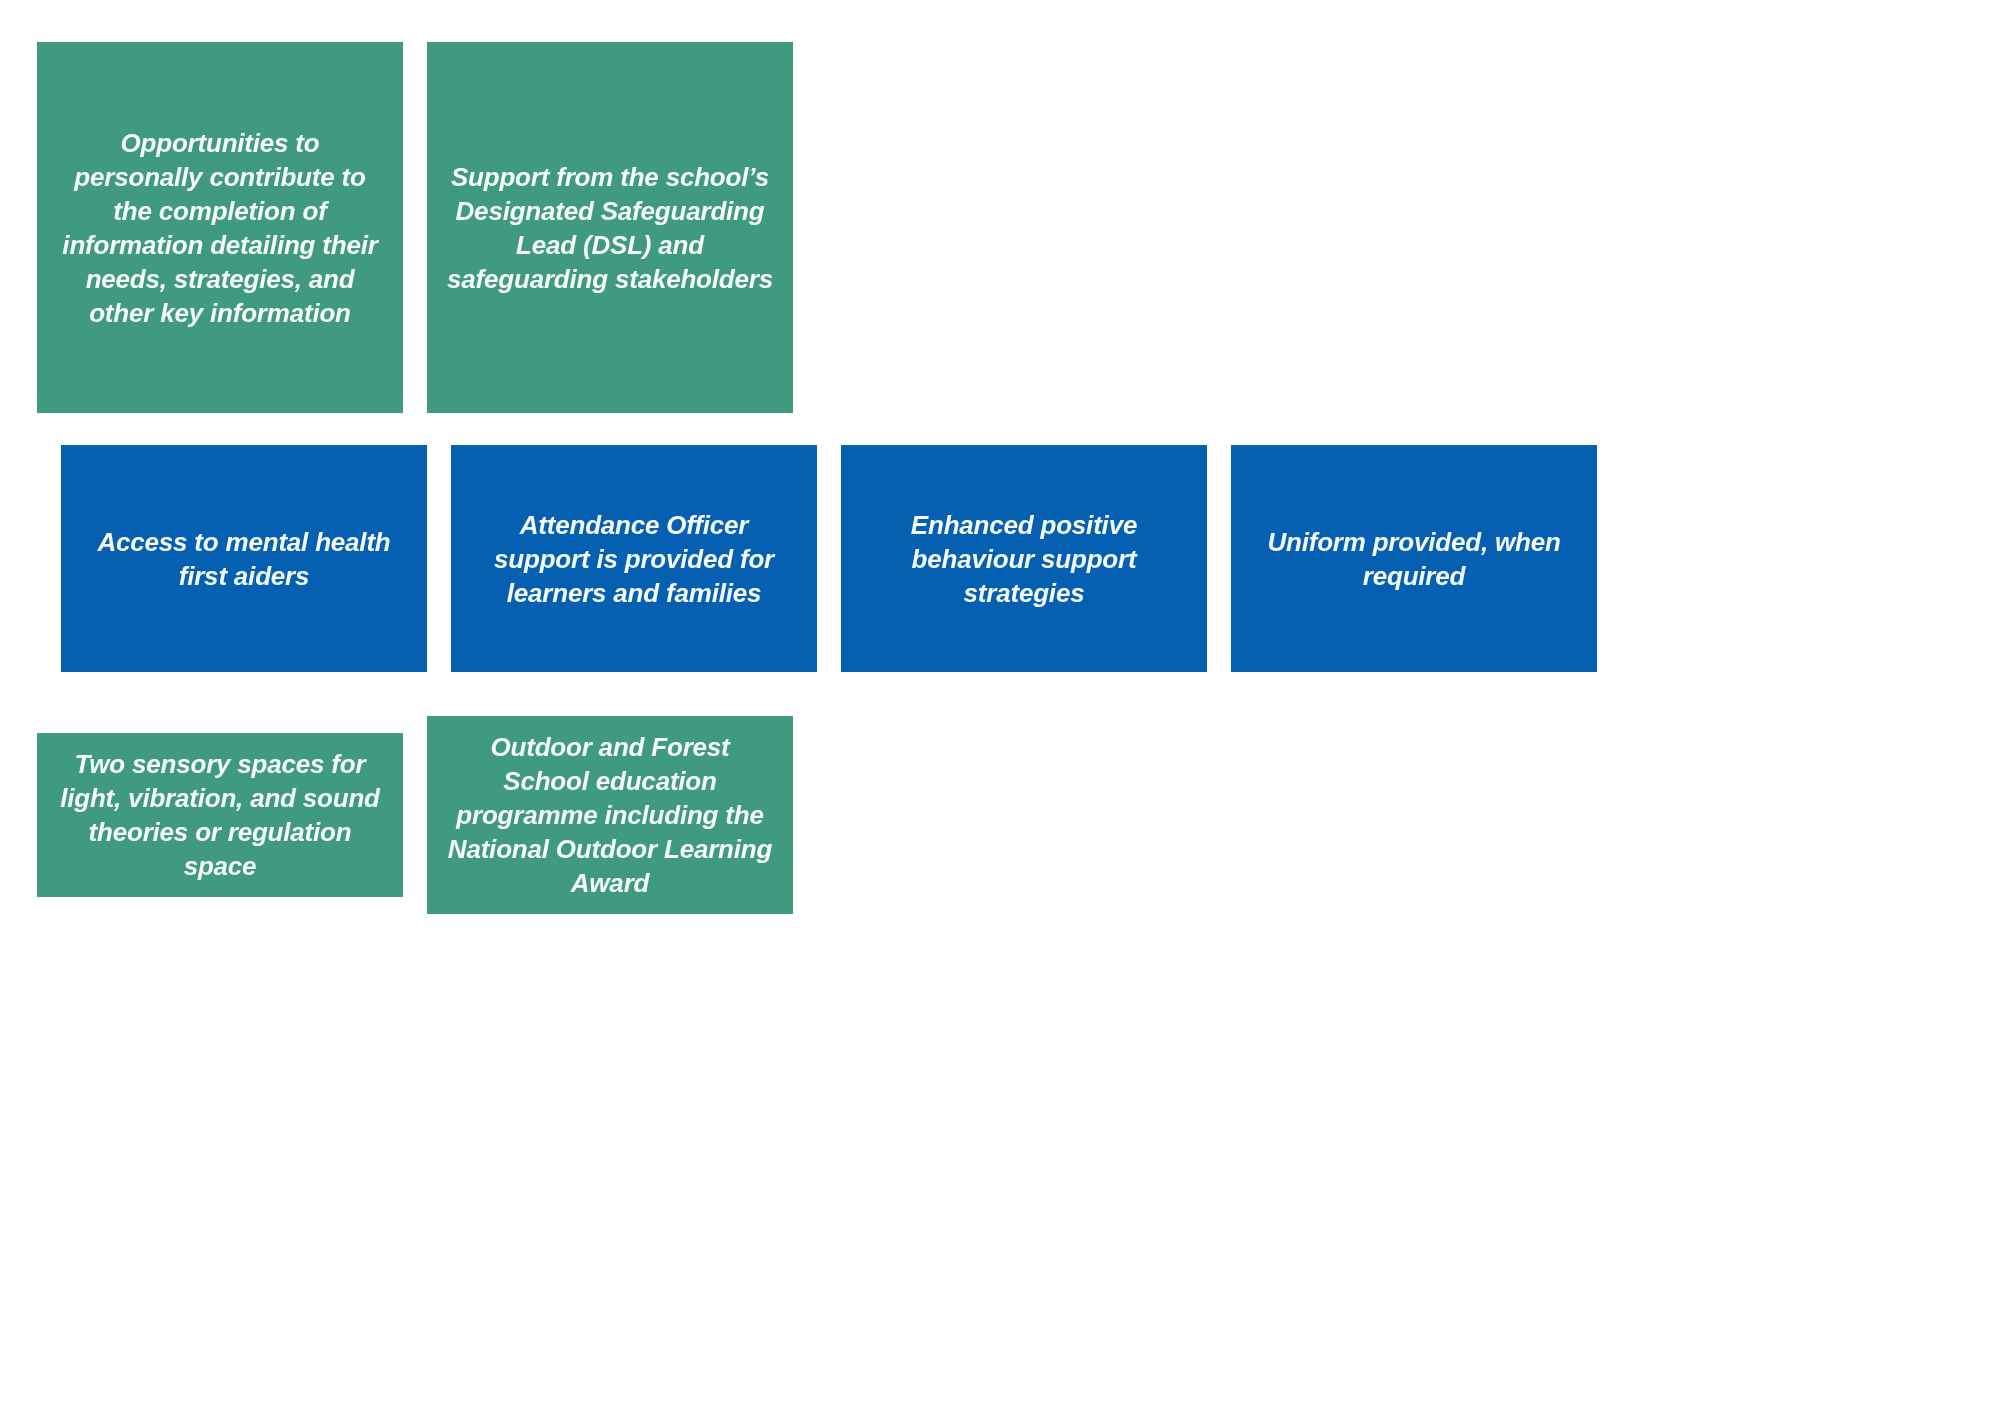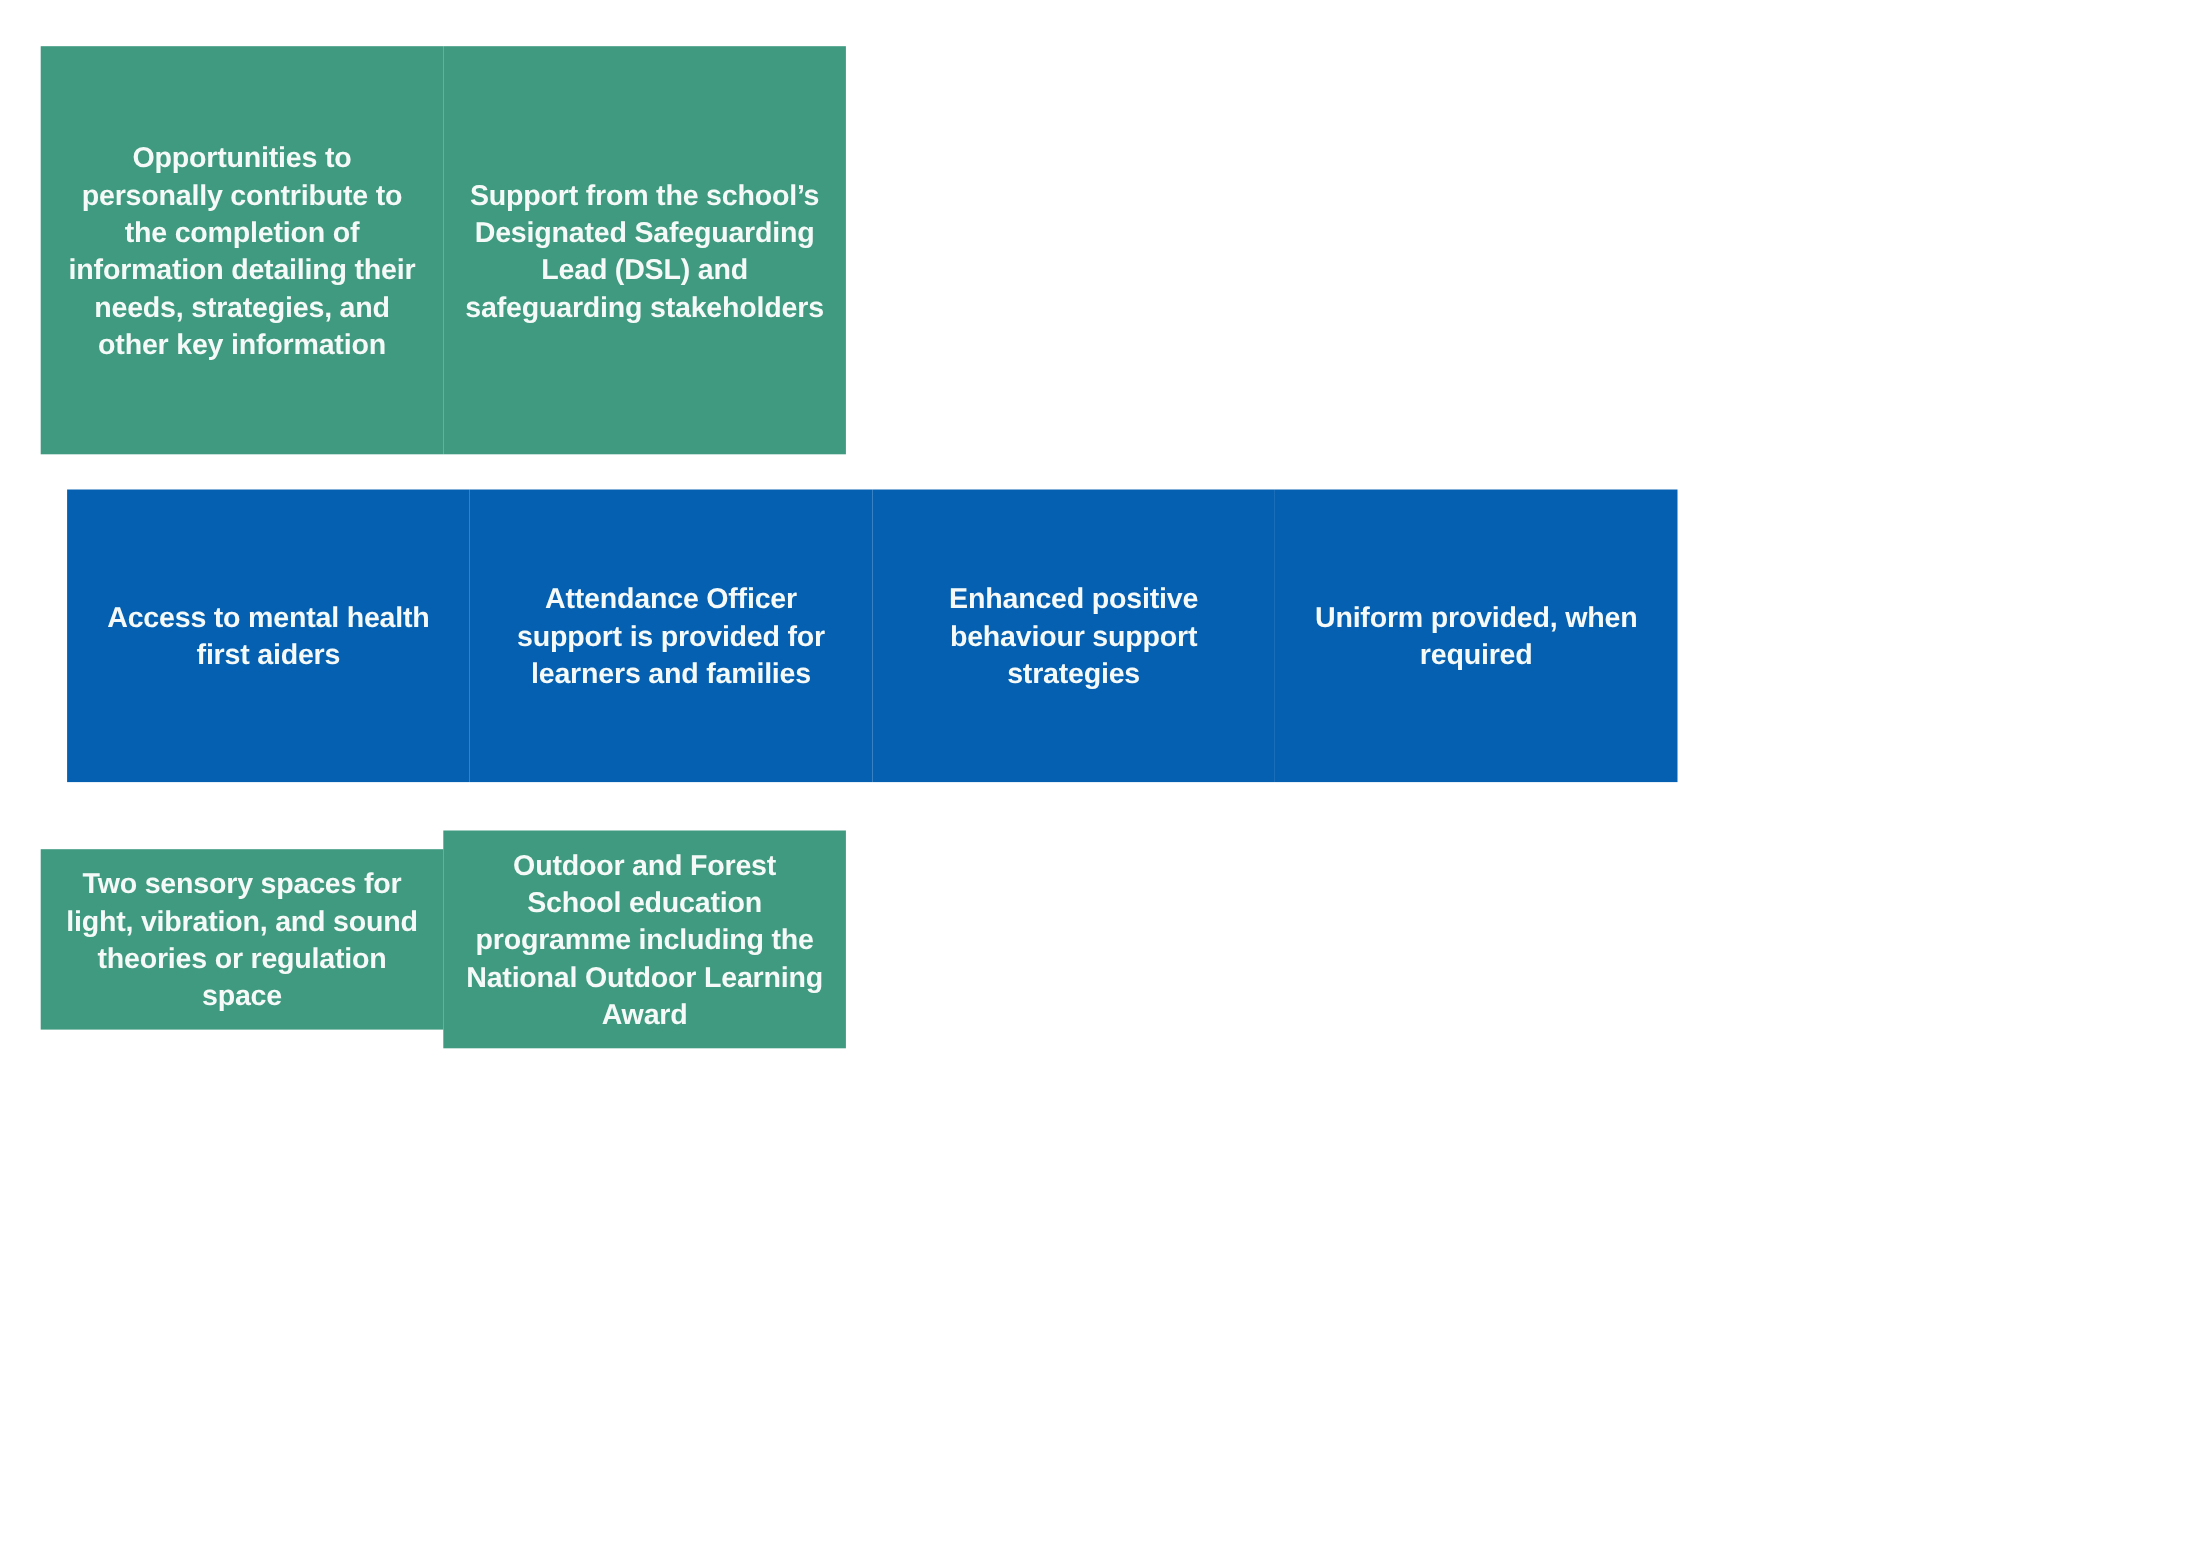--- a/index.html
+++ b/index.html
@@ -16,23 +16,25 @@
     overflow: hidden;
   }
   .board {
     position: absolute;
     top: 42px;
     left: 37px;
     width: 1926px;
   }
   .tile-row {
     display: flex;
+    gap: 24px;
+    font-style: italic;
   }
   .row-1 { height: 371px; }
-  .row-2 { height: 266px; margin-top: 32px; padding-left: 24px; }
+  .row-2 { height: 227px; margin-top: 32px; padding-left: 24px; }
   .row-3 { height: 236px; margin-top: 25px; align-items: center; }
   .tile {
     width: 366px;
     flex: 0 0 366px;
     box-sizing: border-box;
     padding: 14px 18px;
     display: flex;
     align-items: center;
     justify-content: center;
     text-align: center;

